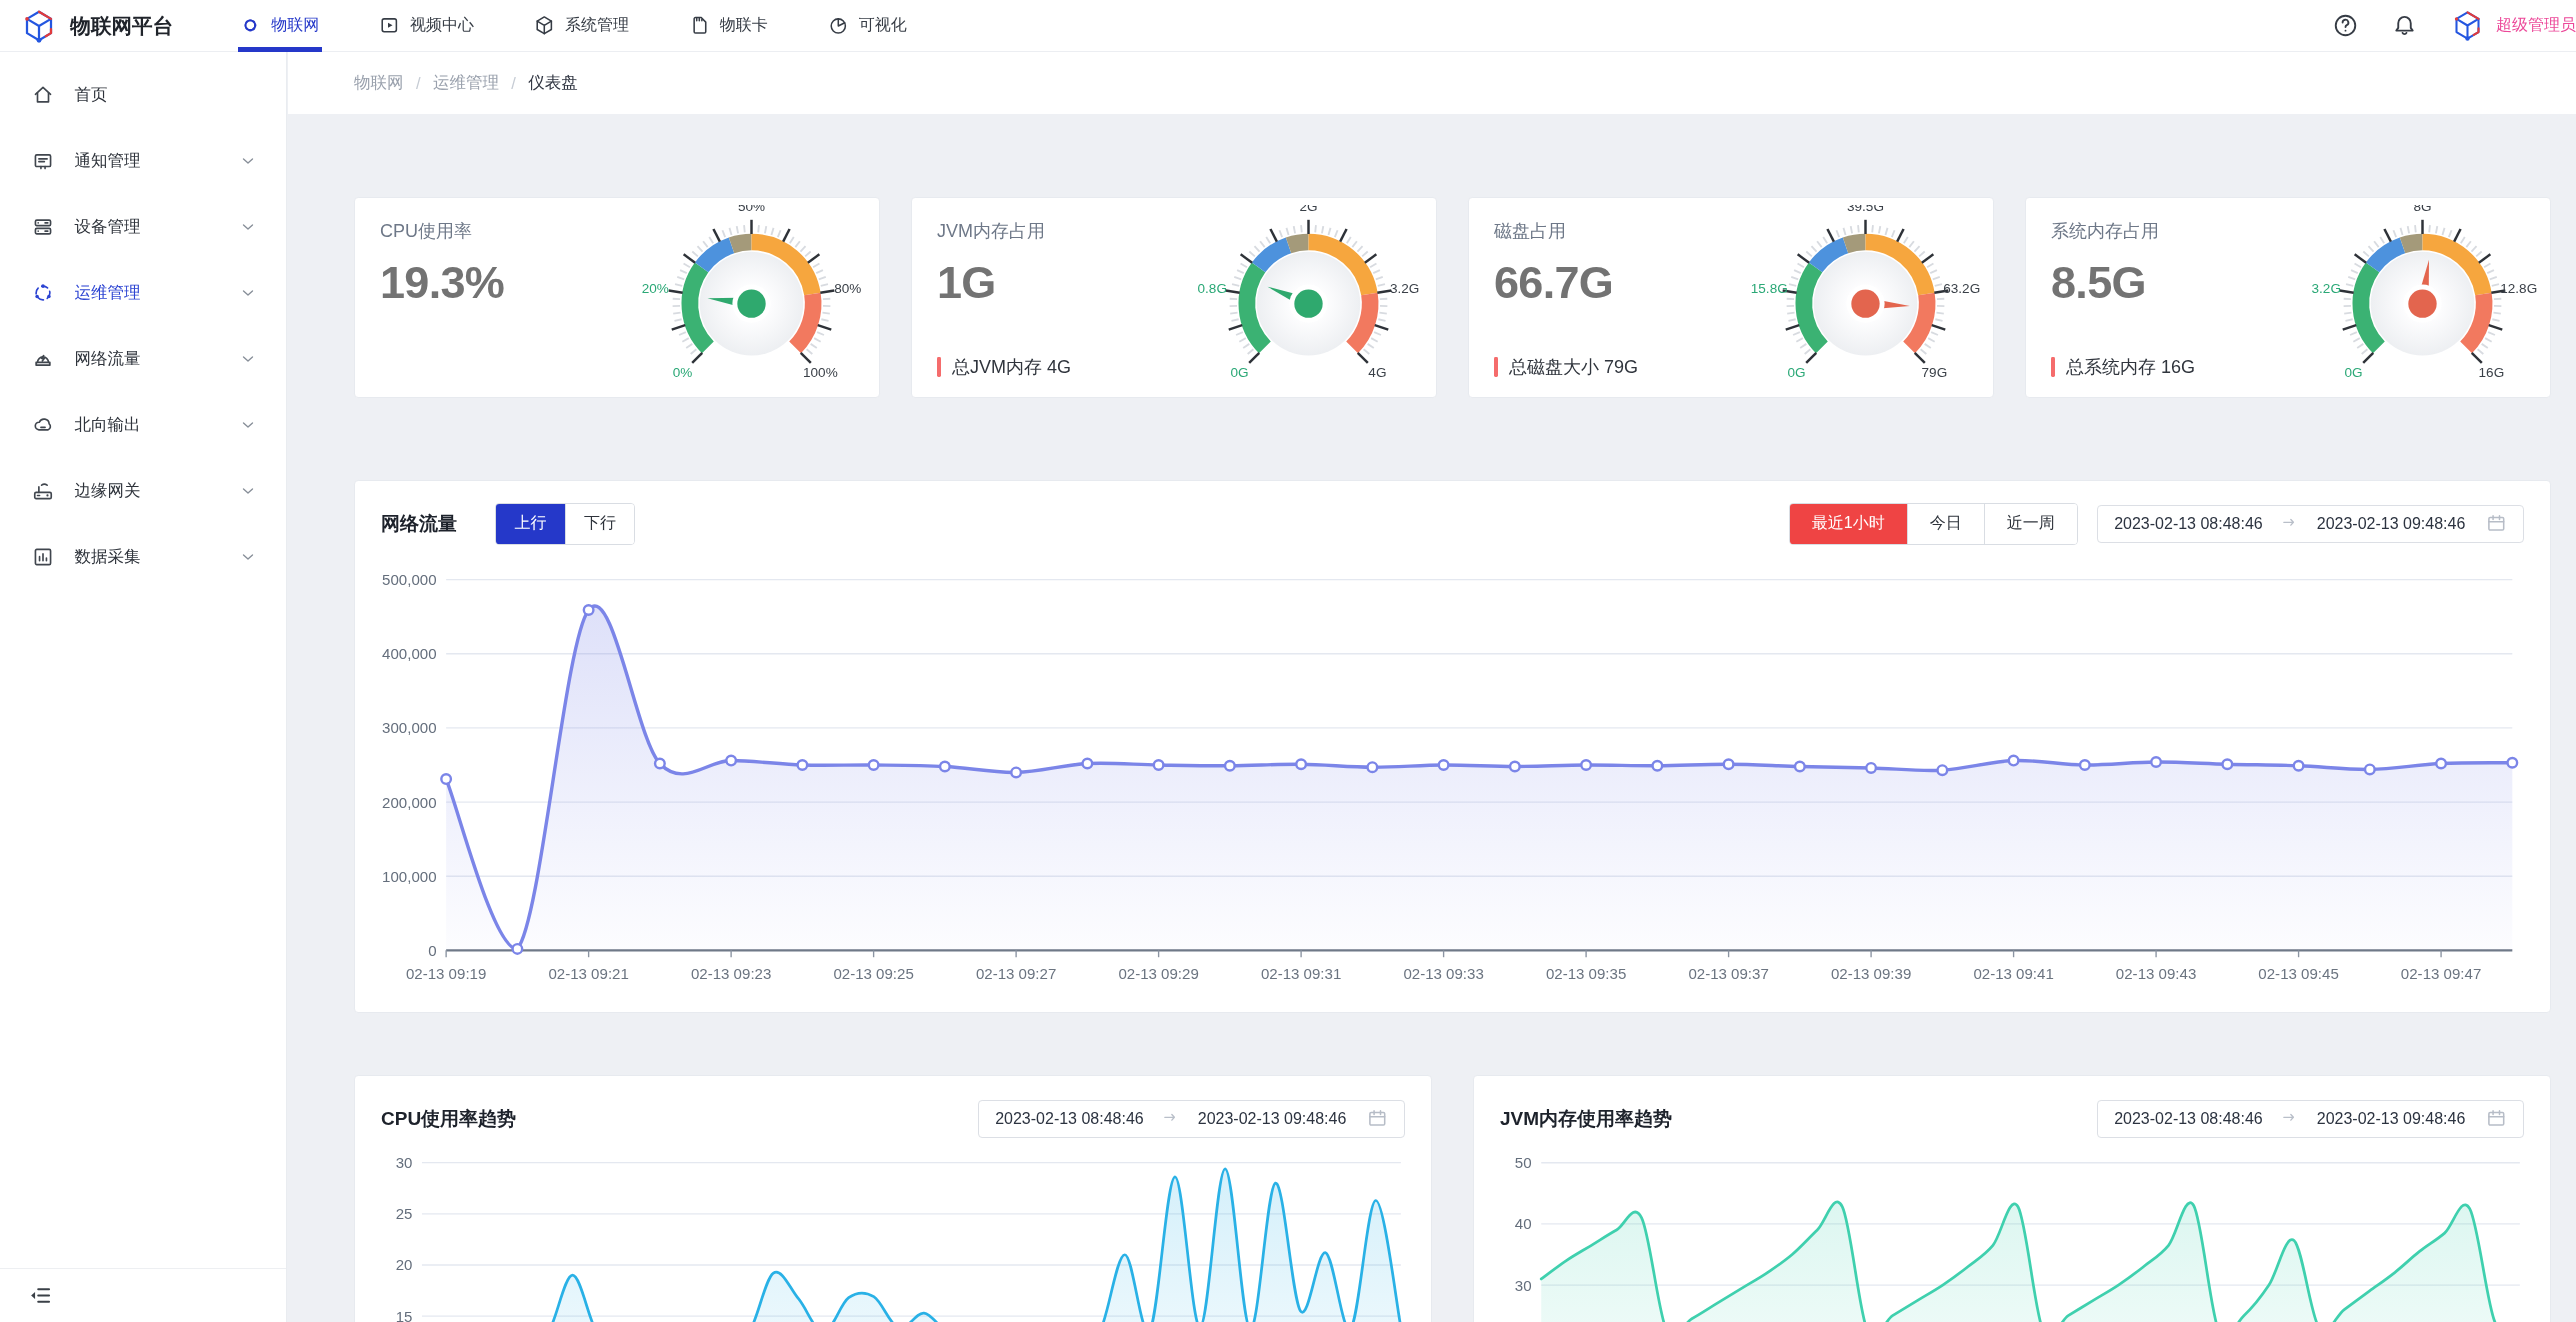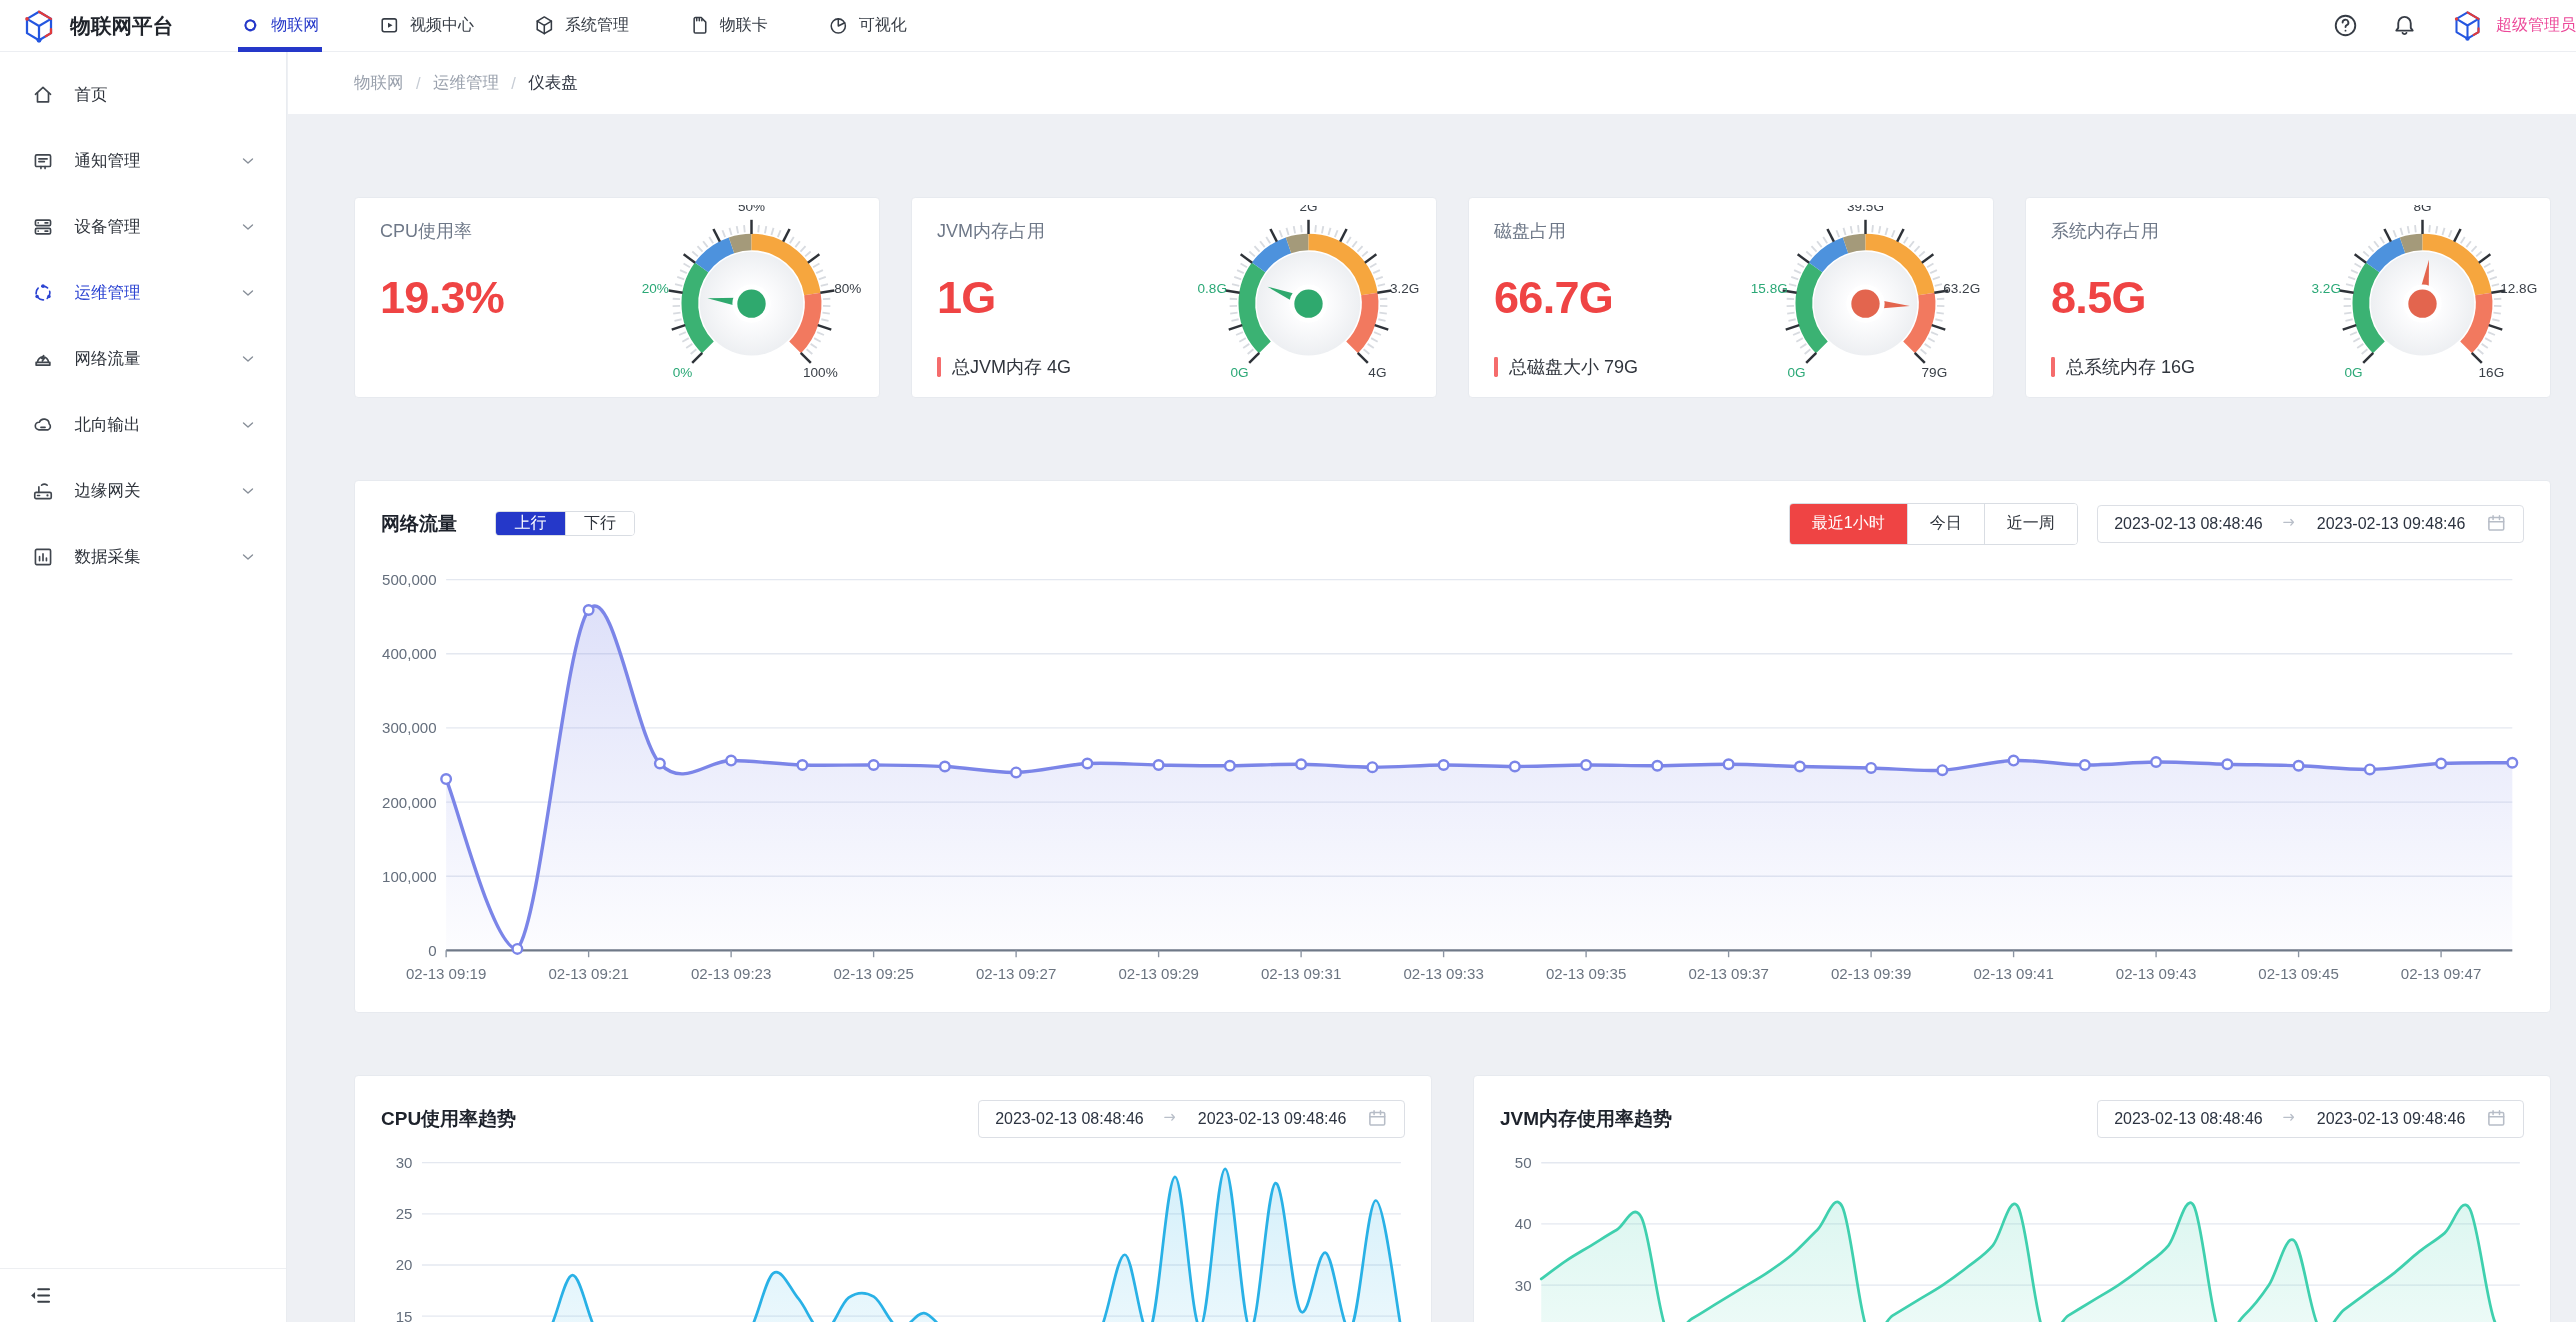--- a/index.html
+++ b/index.html
@@ -43,32 +43,32 @@
   .crumbbar { height:62px; background:#fff; display:flex; align-items:center; padding-left:66px; font-size:16.5px; }
   .crumb { color:#9aa1ad; cursor:pointer; }
   .crumb.current { color:#2f3440; font-weight:500; cursor:default; }
   .sep { color:#c6ccd4; margin:0 12.4px; }
   .content { padding:83px 25px 0 66px; }
 
   
   .cards-row { display:flex; gap:31px; }
   .stat-card { flex:1; height:201px; background:#fff; border:0.7px solid #e7eaef; border-radius:4.1px; position:relative; padding:20.6px 25px; }
   .stat-title { font-size:18px; color:#6e7888; }
-  .stat-value { font-size:45px; font-weight:bold; color:#ef4444; margin-top:29px; letter-spacing:-0.7px; }
+  .stat-value { font-size:45px; font-weight:bold; color:#737373; margin-top:14px; letter-spacing:-0.7px; }
   .stat-sub { position:absolute; left:25px; bottom:18px; display:flex; align-items:center; font-size:18px; color:#30353d; }
   .sub-bar { width:4.1px; height:20.6px; background:#f56c6c; border-radius:1.4px; margin-right:11px; }
   .gauge-wrap { position:absolute; right:9.6px; top:6.9px; width:235px; height:185px; }
   .gauge-wrap svg { width:100%; height:100%; }
 
   
   .panel { margin-top:82px; background:#fff; border:0.7px solid #e7eaef; border-radius:4.1px; height:533px; padding:20.6px 26px; }
   .panel-head { display:flex; align-items:center; height:44px; }
   .panel-title { font-size:19px; font-weight:bold; color:#1d222b; white-space:nowrap; }
   .toggle-group { display:flex; margin-left:38px; border-radius:4.1px; overflow:hidden; border:0.7px solid #d9dde3; }
-  .tg-btn { width:69px; height:23px; display:flex; align-items:center; justify-content:center; font-size:16px; background:#fff; color:#2e333b; cursor:pointer; border-left:0.7px solid #d9dde3; }
+  .tg-btn { width:69px; height:40px; display:flex; align-items:center; justify-content:center; font-size:16px; background:#fff; color:#2e333b; cursor:pointer; border-left:0.7px solid #d9dde3; }
   .tg-btn:first-child { border-left:none; }
   .tg-btn.active { background:#2538c9; color:#fff; }
   .right-tools { margin-left:auto; display:flex; align-items:center; }
   .seg-group { display:flex; border:0.7px solid #d9dde3; border-radius:4.1px; overflow:hidden; }
   .seg-btn { height:40px; padding:0 22px; display:flex; align-items:center; font-size:16px; background:#fff; color:#2e333b; border-left:0.7px solid #d9dde3; cursor:pointer; white-space:nowrap; }
   .seg-btn:first-child { border-left:none; }
   .seg-btn.active { background:#ef4444; color:#fff; }
   .date-box { margin-left:19px; height:38px; border:0.7px solid #dcdfe5; border-radius:4.1px; display:flex; align-items:center; padding:0 16.5px; background:#fff; cursor:pointer; }
   .date-text { font-size:16px; color:#2c3340; white-space:nowrap; }
   .range-arrow { margin:0 18px; color:#b9bfc9; width:18px; height:18px; }

